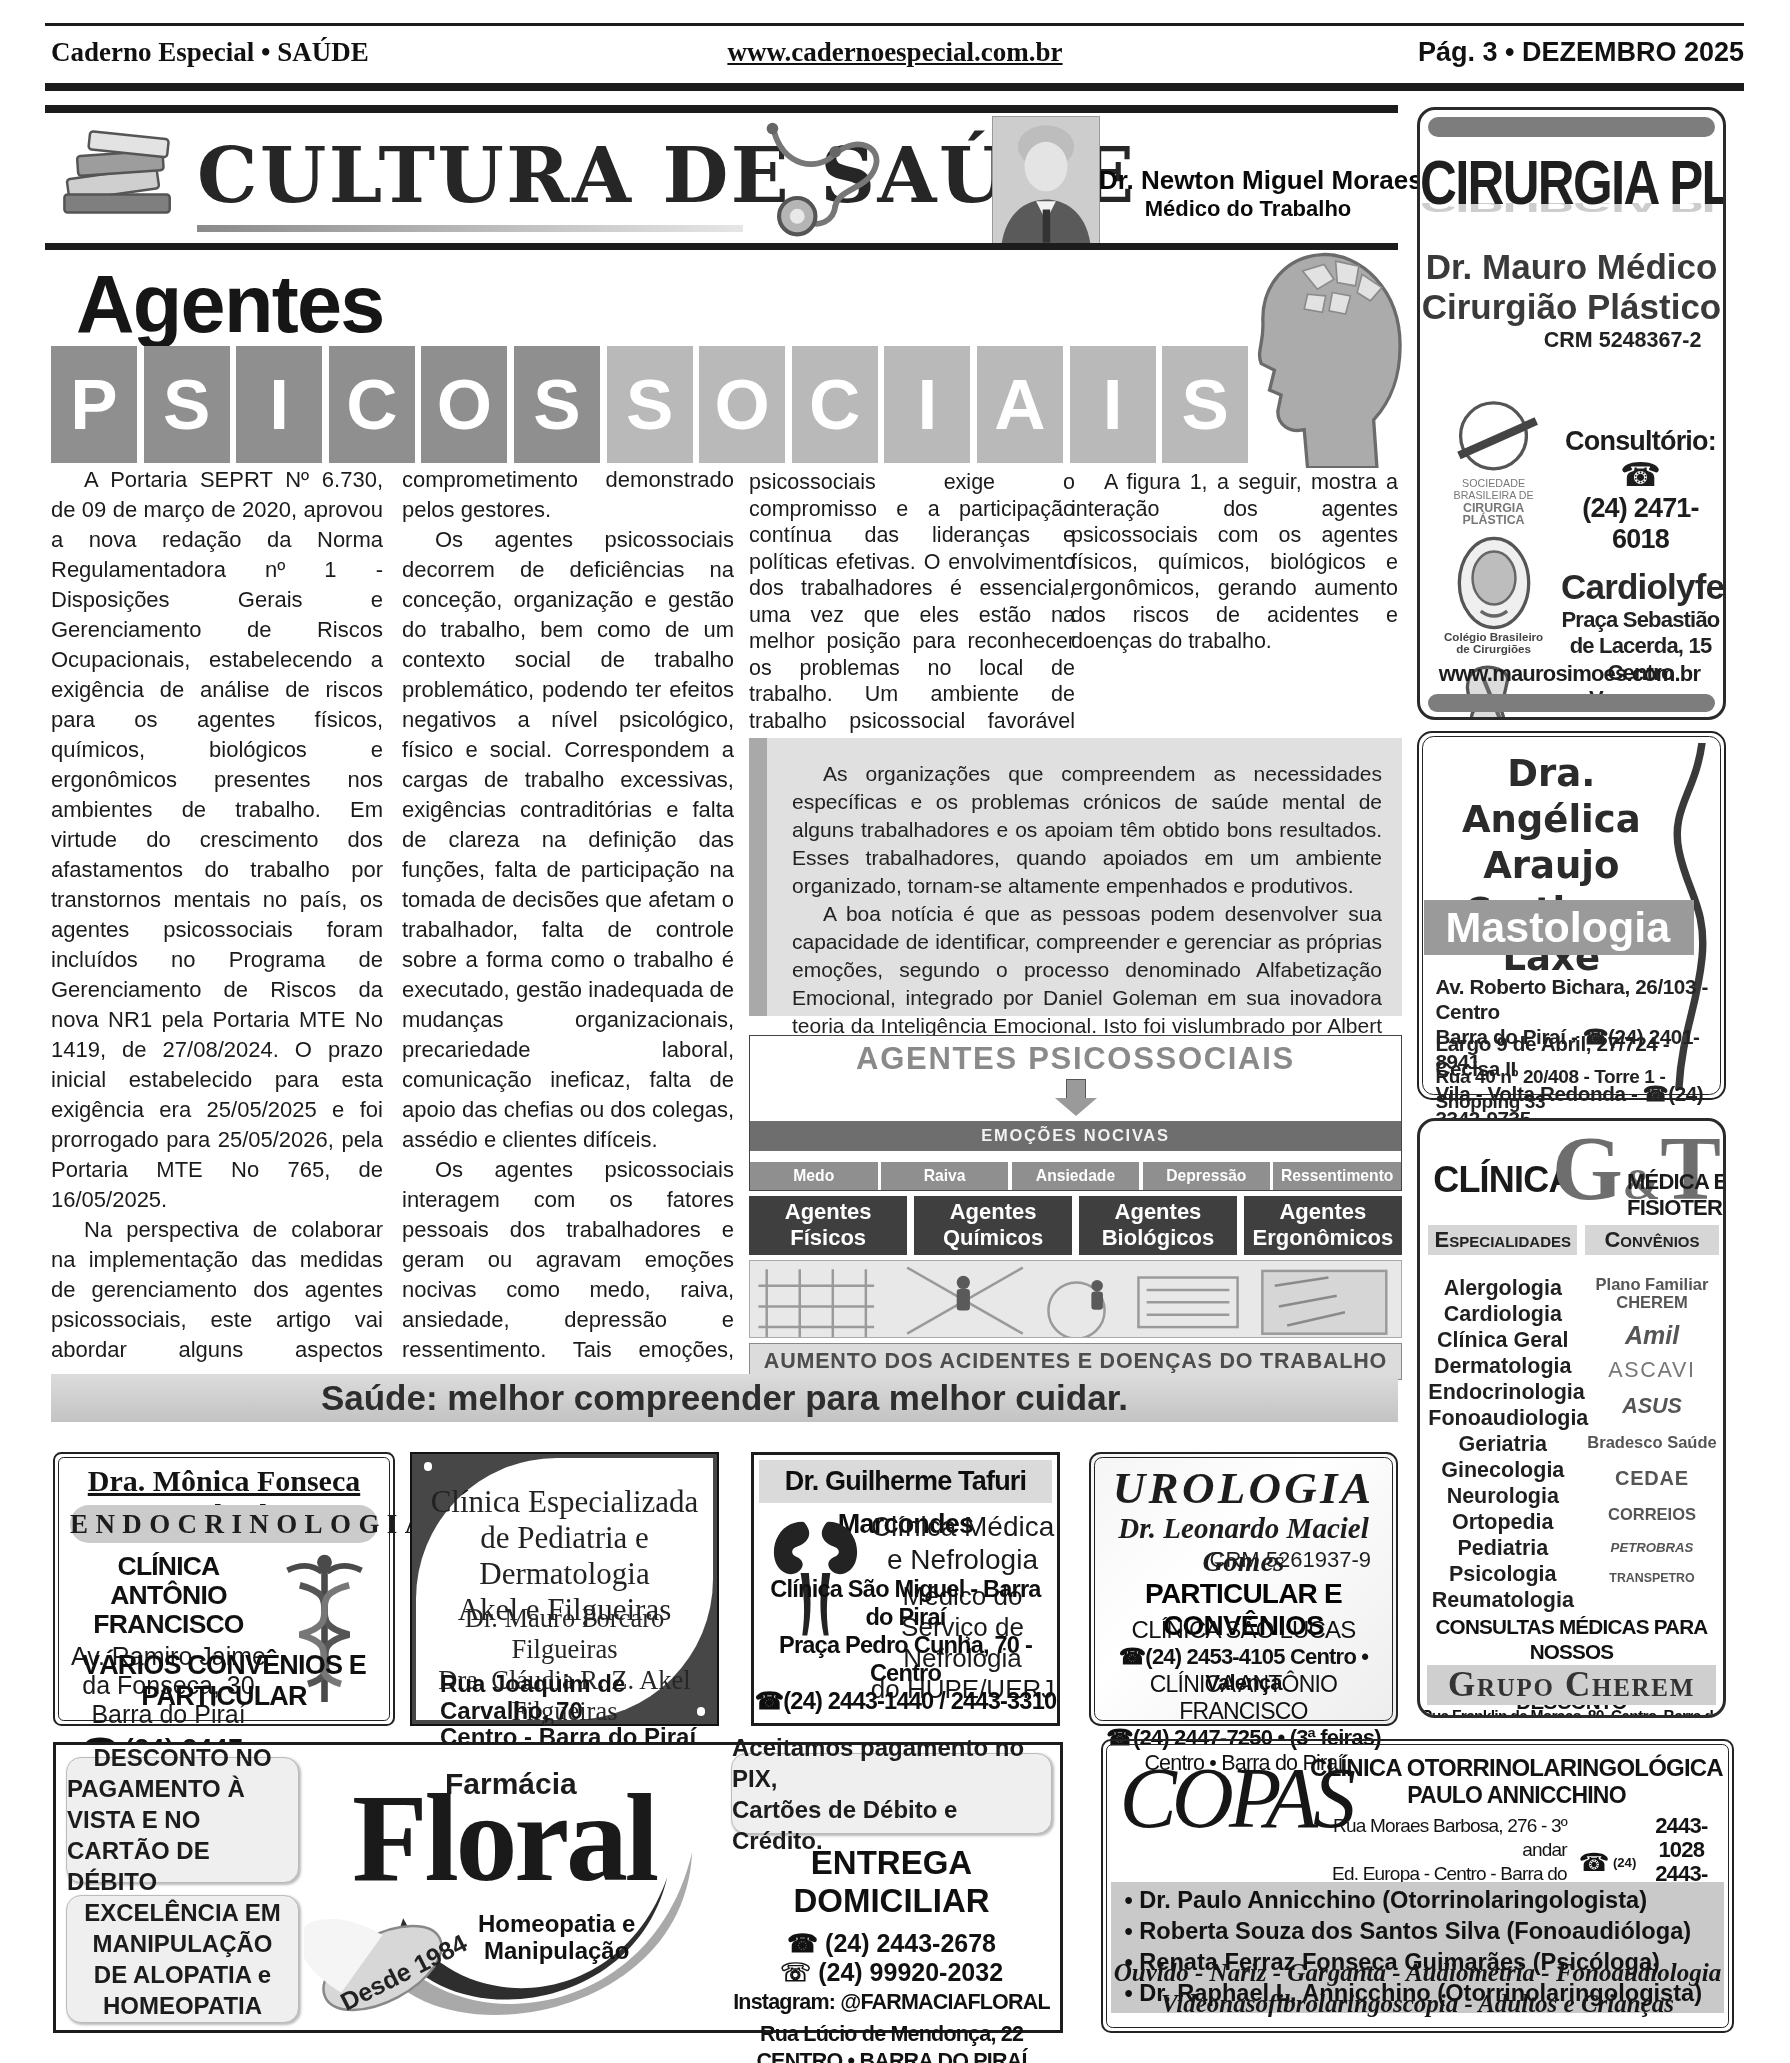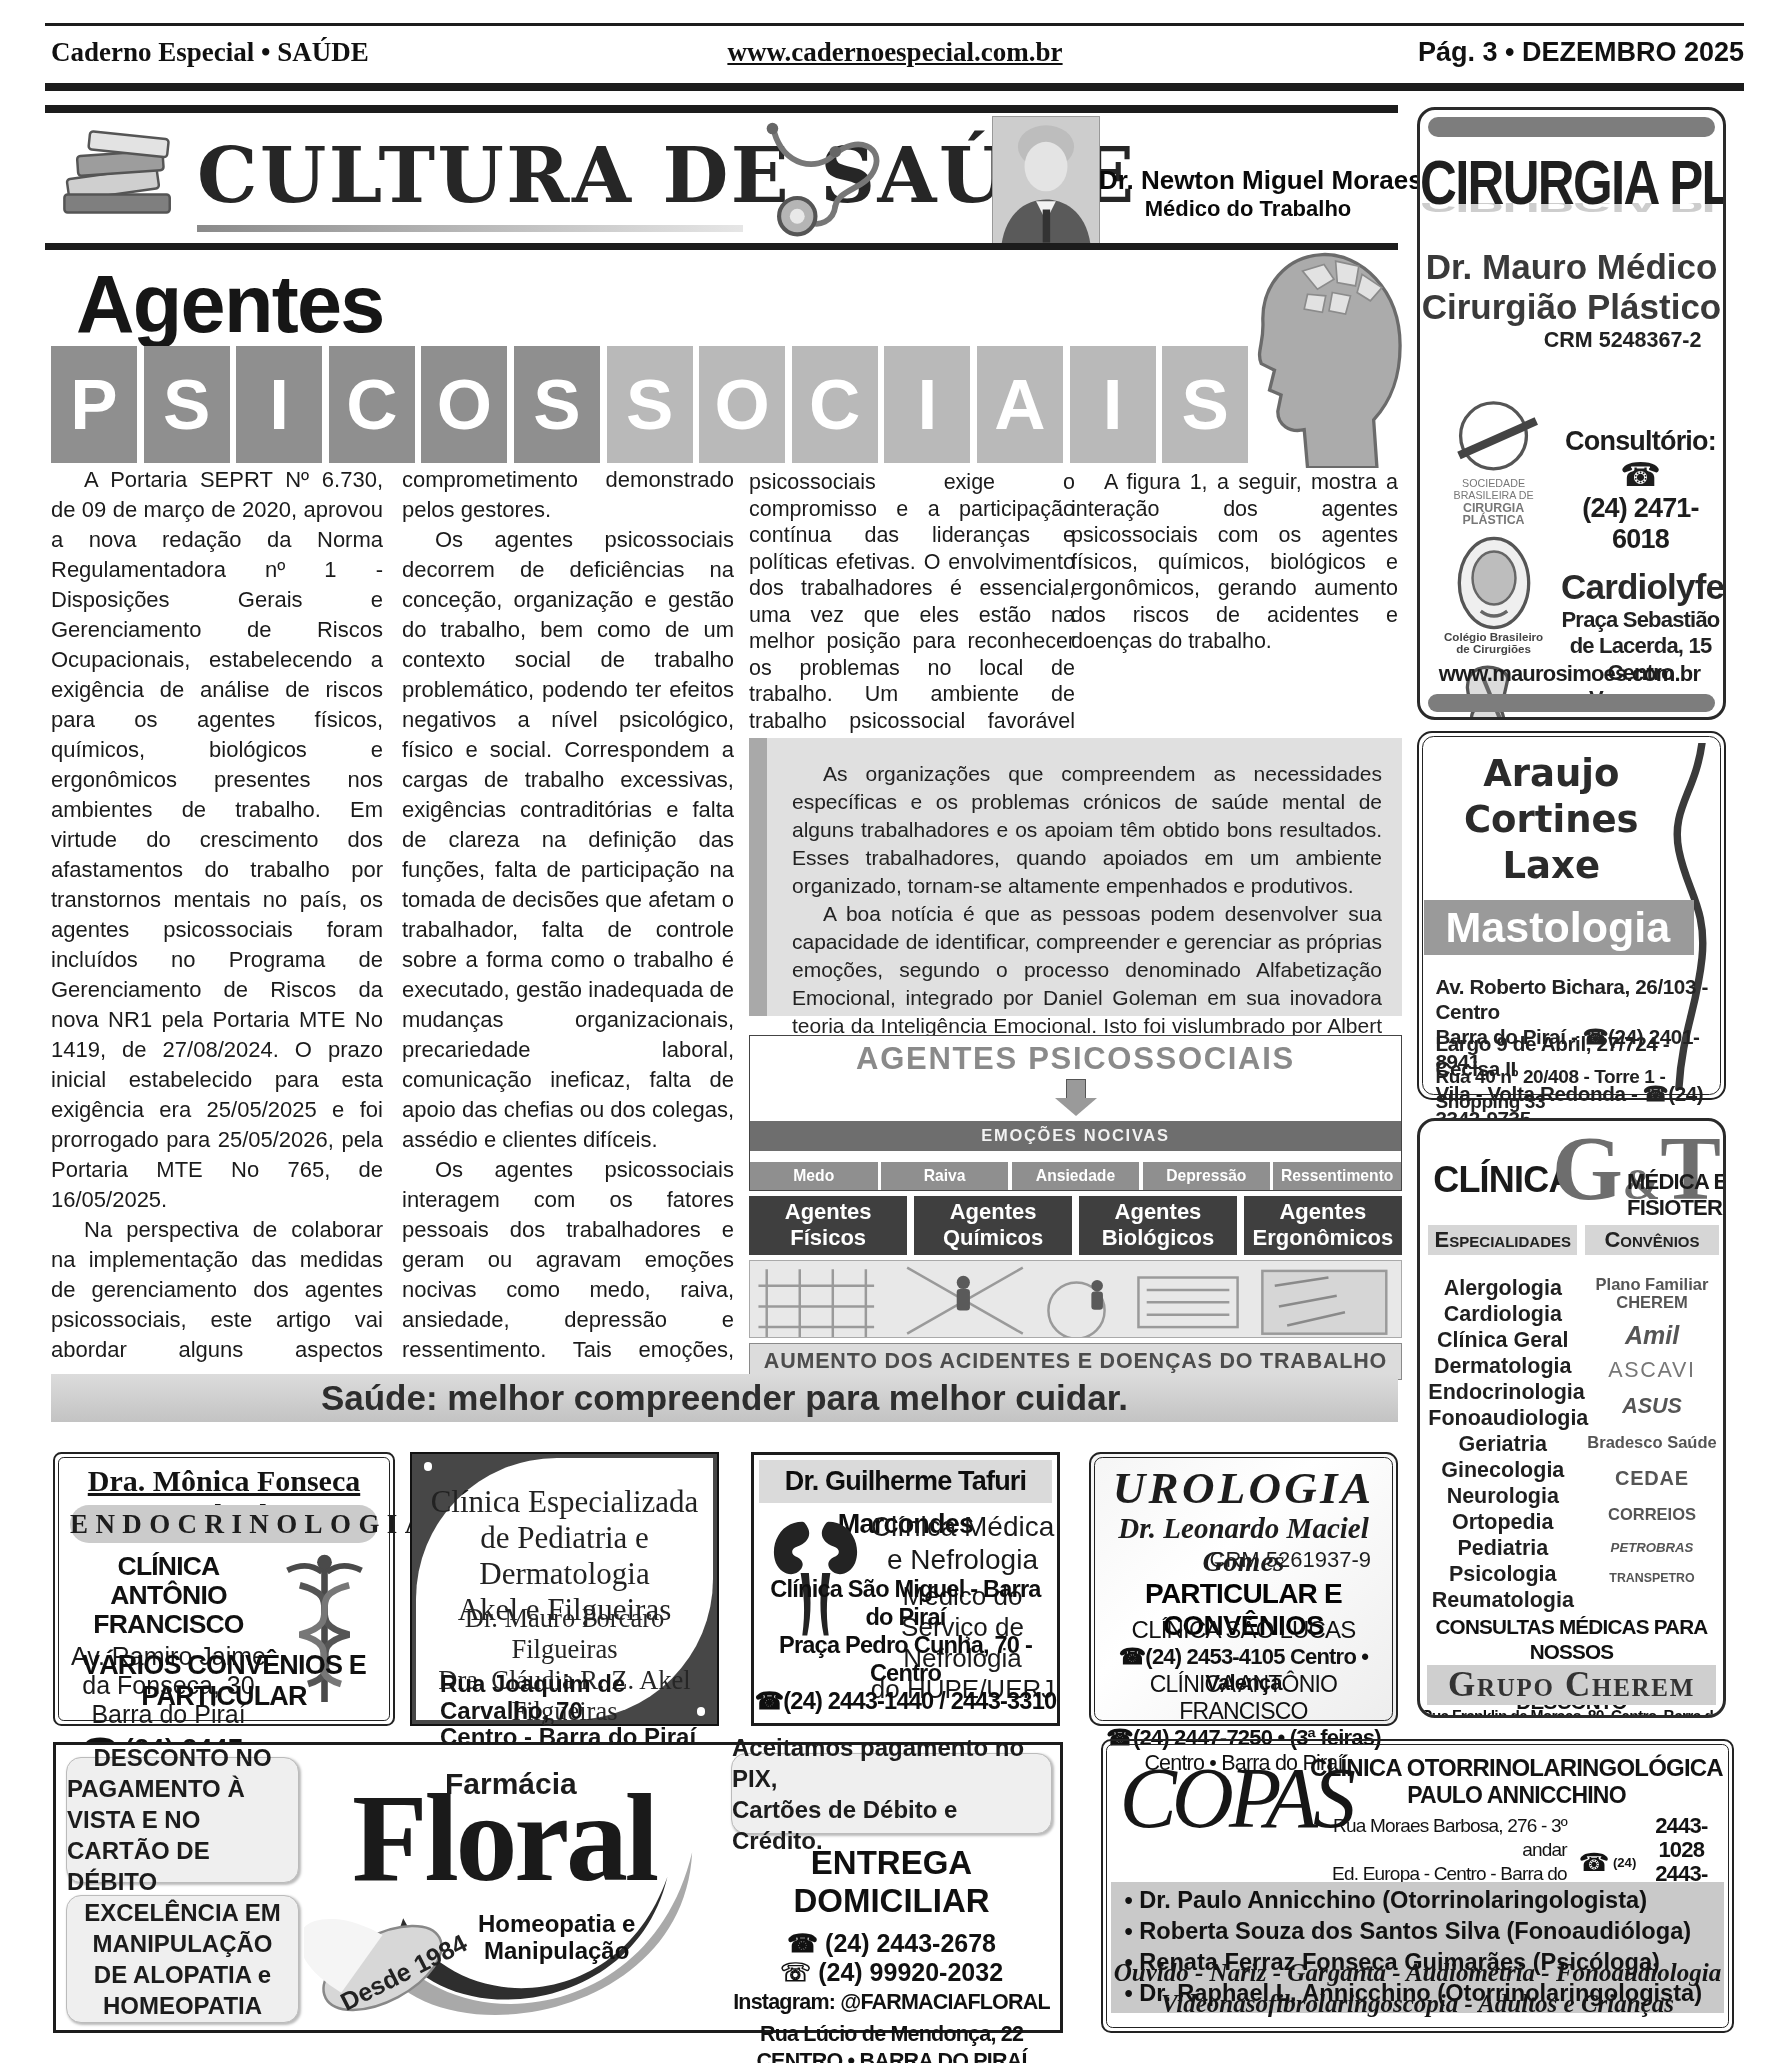--- a/index.html
+++ b/index.html
@@ -276,20 +276,21 @@
       <div>Vassouras</div>
     </div>
   </div>
   <div class="ctr b cond" style="position:absolute;left:0;right:4px;bottom:30px;font-size:22px;color:#1d1d1d;">www.maurosimoes.com.br</div>
   <div class="cir-bar" style="position:absolute;left:8.3px;right:8.3px;bottom:5px;height:18px;"></div>
 </div>
 
 <div class="abs dframe" style="left:1417px;top:731px;width:309px;height:369px;">
   <div class="dframe-in"></div>
   <div class="ctr ang-name" style="position:absolute;left:8.3px;top:18px;width:248px;">
+    <div>Dra. Angélica</div>
     <div>Araujo</div>
     <div>Cortines Laxe</div>
   </div>
   <svg width="58" height="347" viewBox="0 0 70 420" style="position:absolute;right:11.6px;top:10px;">
     <path d="M58 0 C50 60 20 80 30 130 C40 180 64 200 58 260 C52 320 34 350 30 418" fill="none" stroke="#3a3a3a" stroke-width="9" stroke-linecap="round"></path>
   </svg>
   <div class="masto" style="position:absolute;left:5px;top:167px;width:248px;height:55px;">Mastologia</div>
   <div class="ang-addr" style="position:absolute;left:16.5px;top:241px;width:273px;">
     <div>Av. Roberto Bichara, 26/103 - Centro</div>
     <div>Barra do Piraí - ☎(24) 2401-8941</div>

